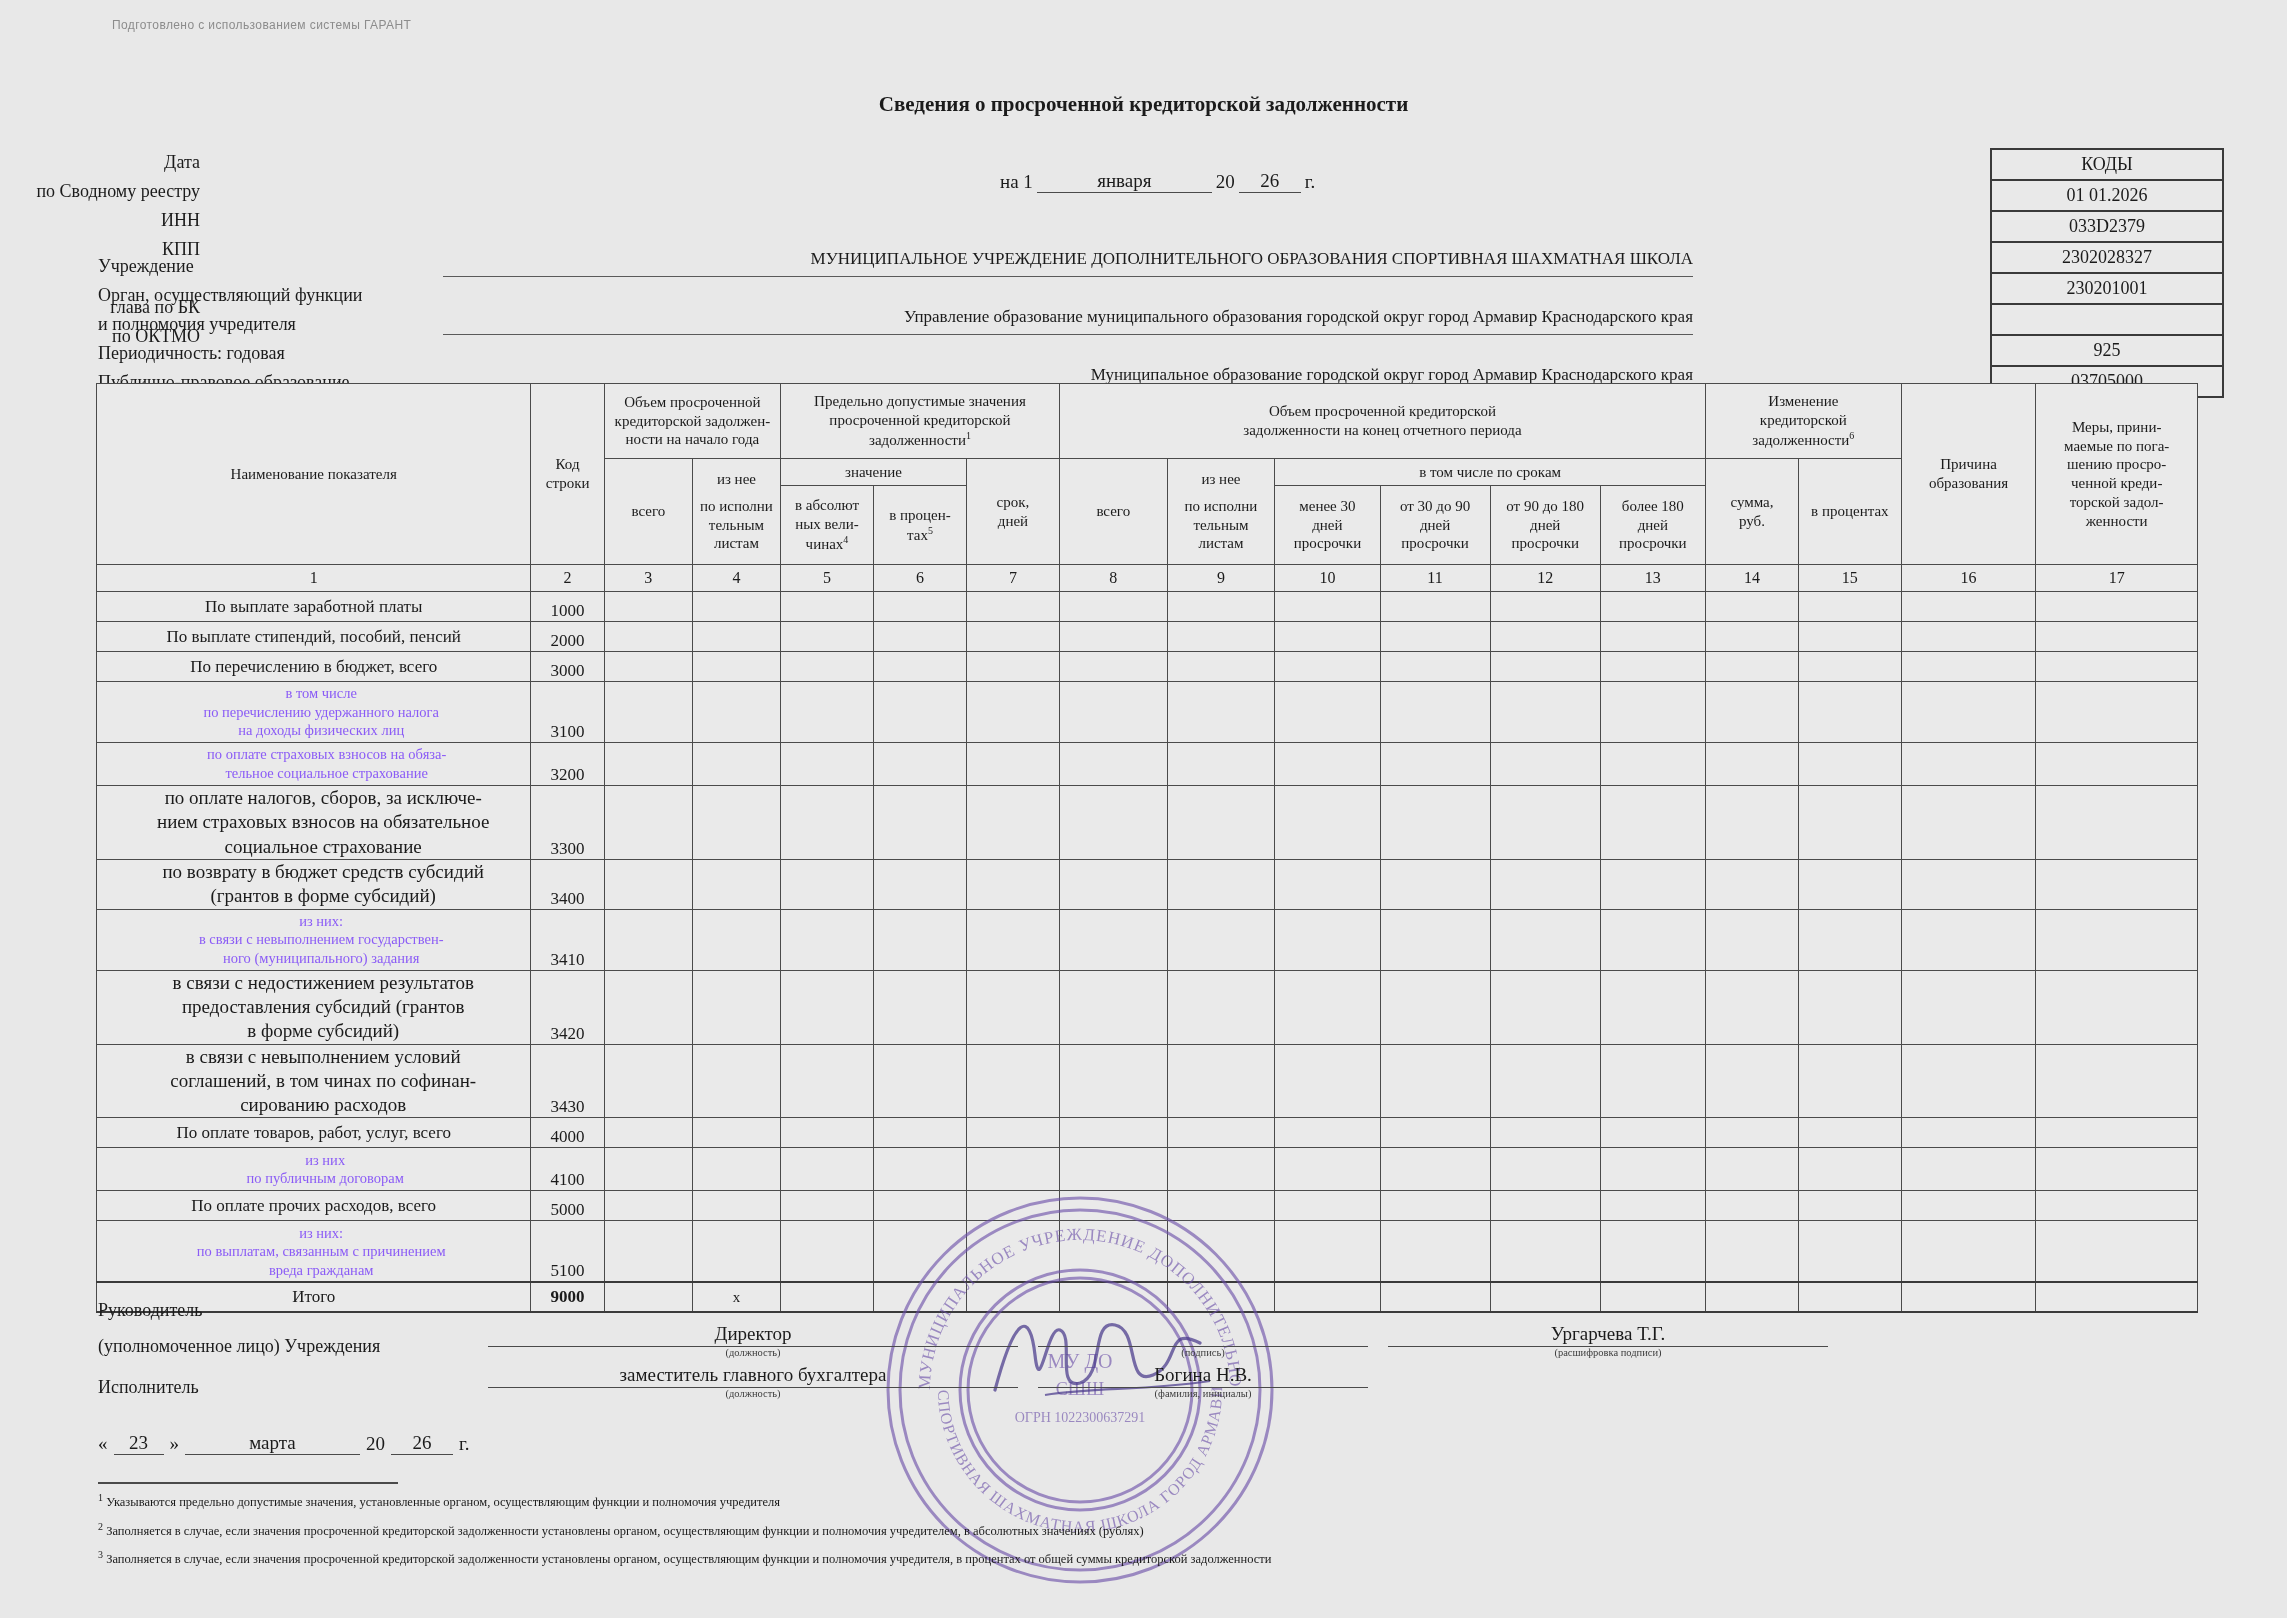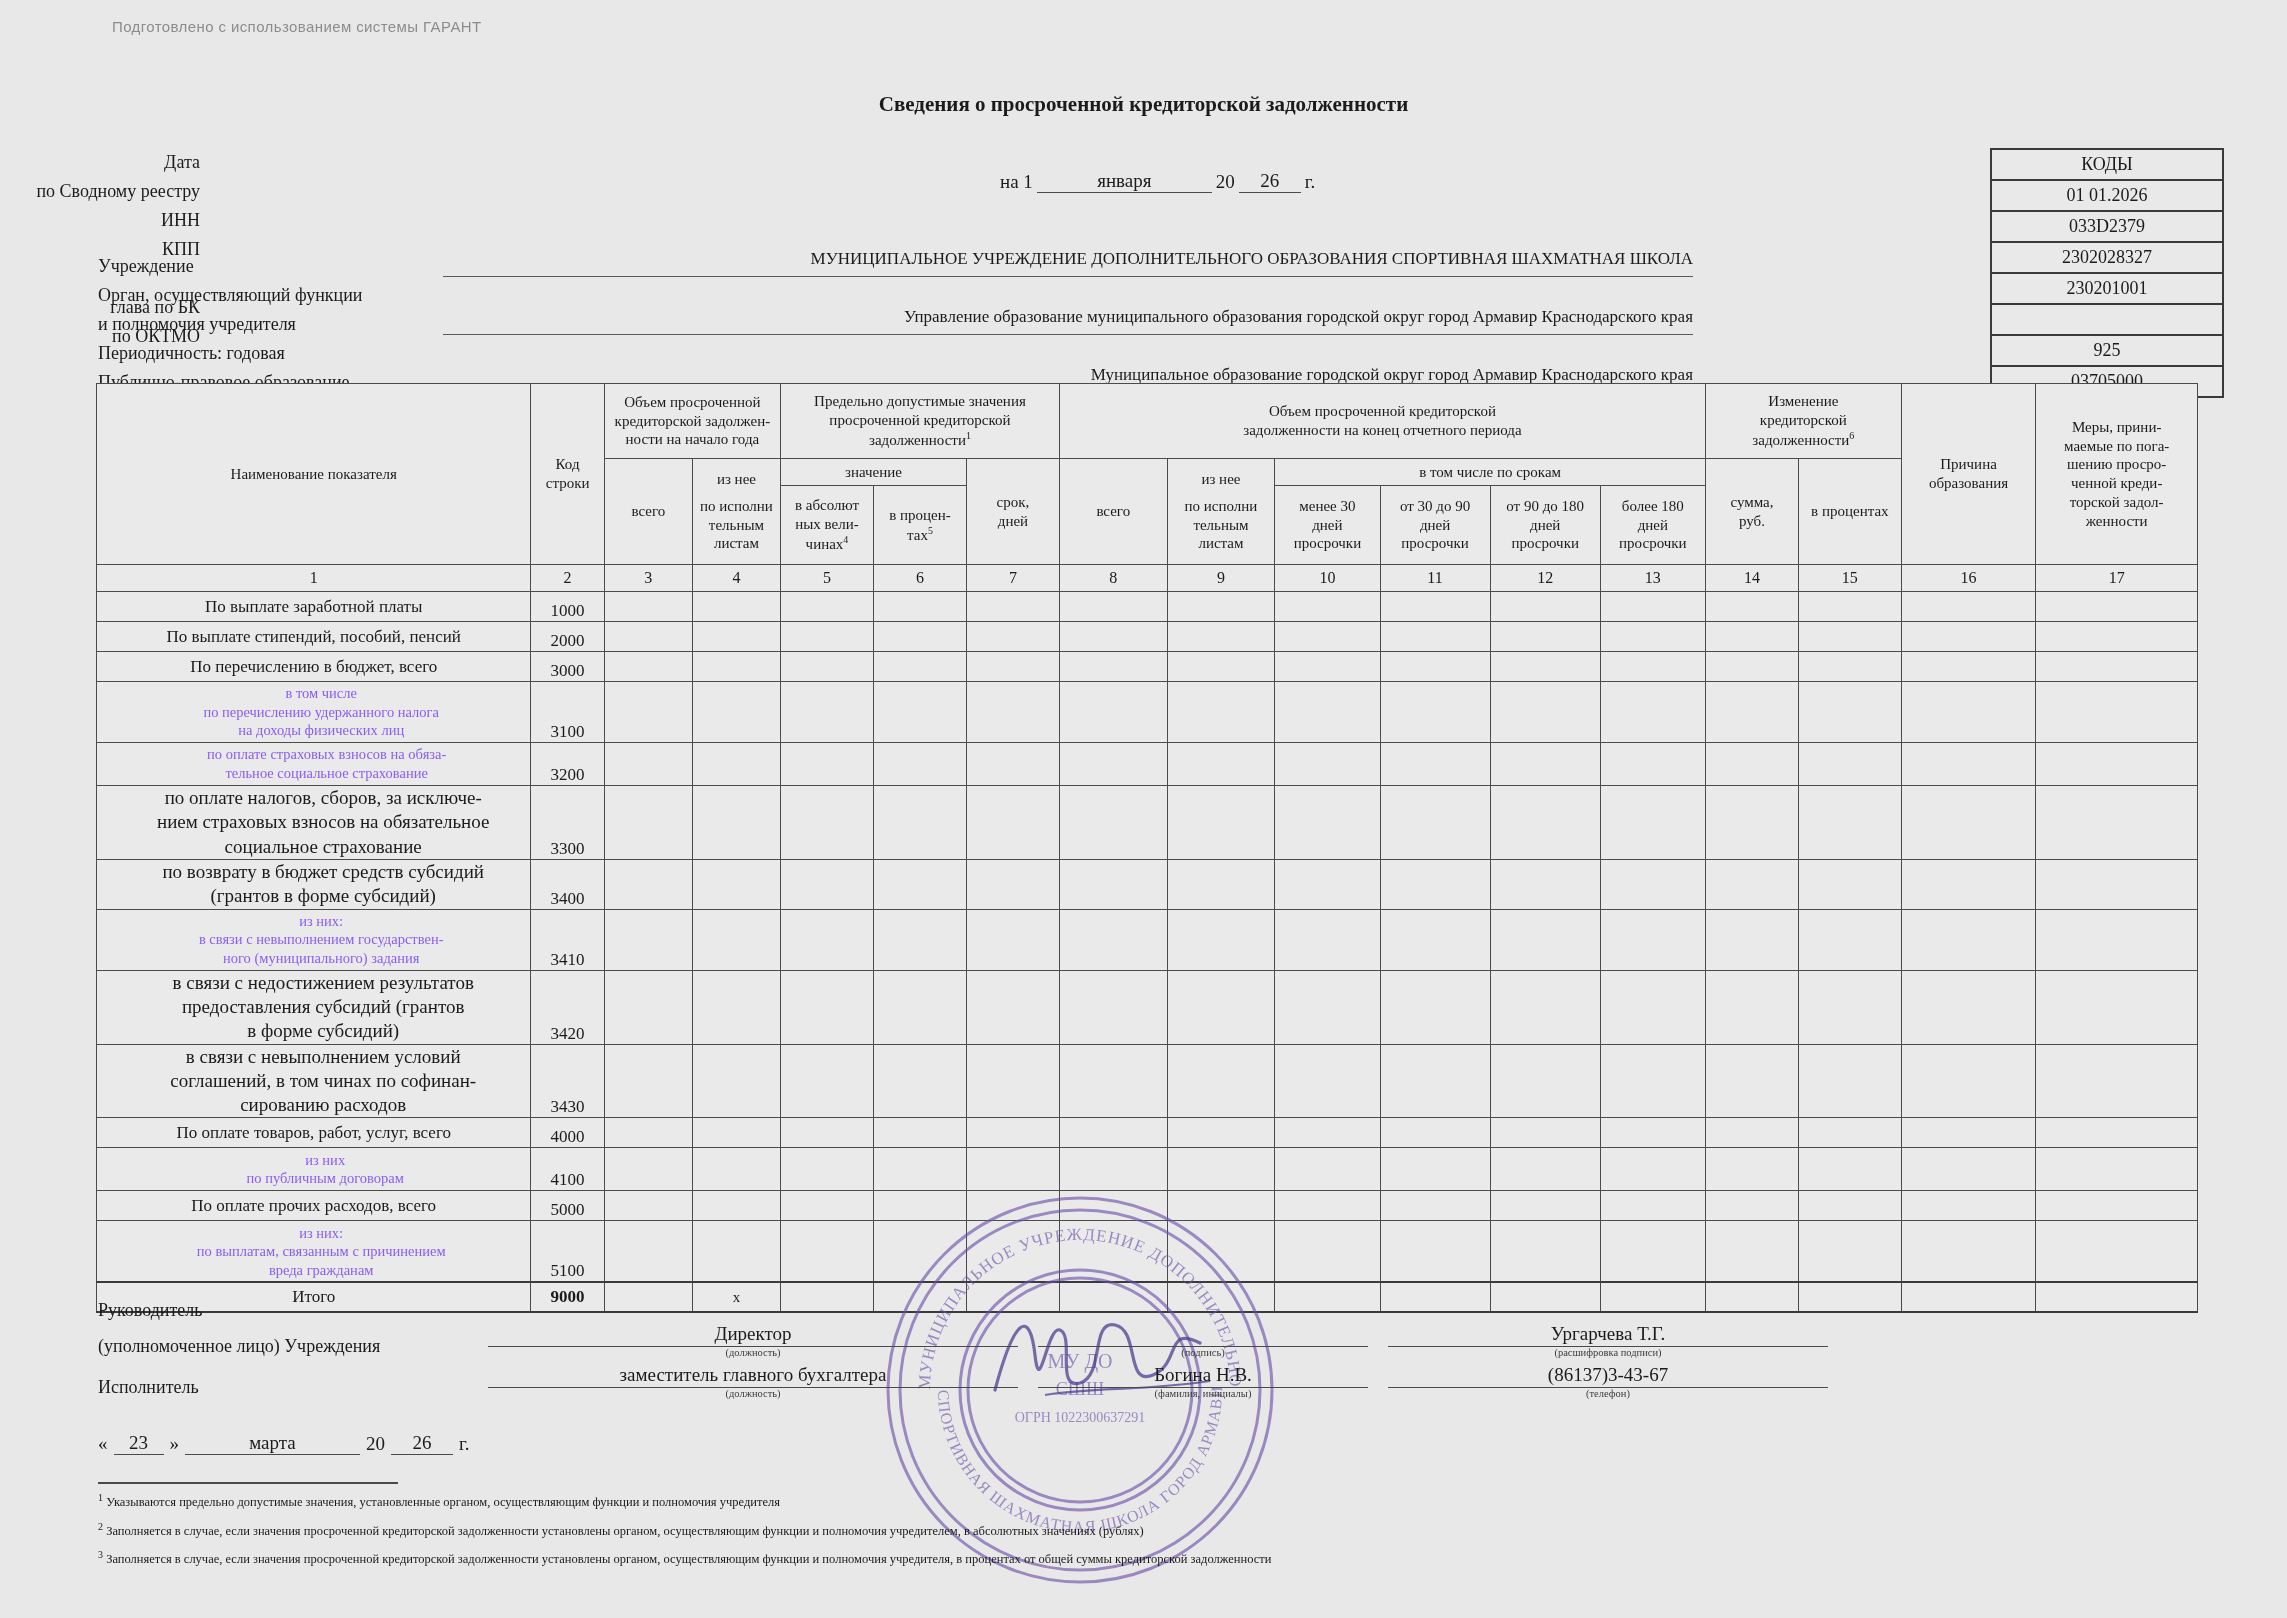--- a/index.html
+++ b/index.html
@@ -8,21 +8,21 @@
     background:#e8e8e8;
     font-family:"Liberation Serif", serif;
     color:#1b1b1b;
     position:relative;
     overflow:hidden;
   }
   .page{position:absolute;inset:0;}
 
   .garant{
     position:absolute;left:112px;top:18px;
-    font-size:15px;letter-spacing:.4px;color:#8c8c8c;
+    font-size:12px;letter-spacing:.4px;color:#8c8c8c;
     font-family:"Liberation Sans", sans-serif;
   }
 
   .title{
     position:absolute;left:0;right:0;top:92px;
     text-align:center;font-size:21px;font-weight:bold;
   }
 
   .dateline{
     position:absolute;left:1000px;top:170px;
@@ -681,24 +681,20 @@
     <div class="sigrow" style="margin-top:6px">
       <div class="siglab">Исполнитель</div>
       <div style="width:530px">
         <div class="sigline">заместитель главного бухгалтера</div>
         <div class="cap">(должность)</div>
       </div>
       <div style="width:330px;margin-left:20px">
         <div class="sigline">Богина Н.В.</div>
         <div class="cap">(фамилия, инициалы)</div>
       </div>
-      <div style="width:440px;margin-left:20px">
-        <div class="sigline">(86137)3-43-67</div>
-        <div class="cap">(телефон)</div>
-      </div>
     </div>
   </div>
 
   <div class="datefoot">
     <span>«</span>
     <span class="ul w-day">23</span>
     <span>»</span>
     <span class="ul w-month">марта</span>
     <span>20</span>
     <span class="ul w-yy">26</span>

